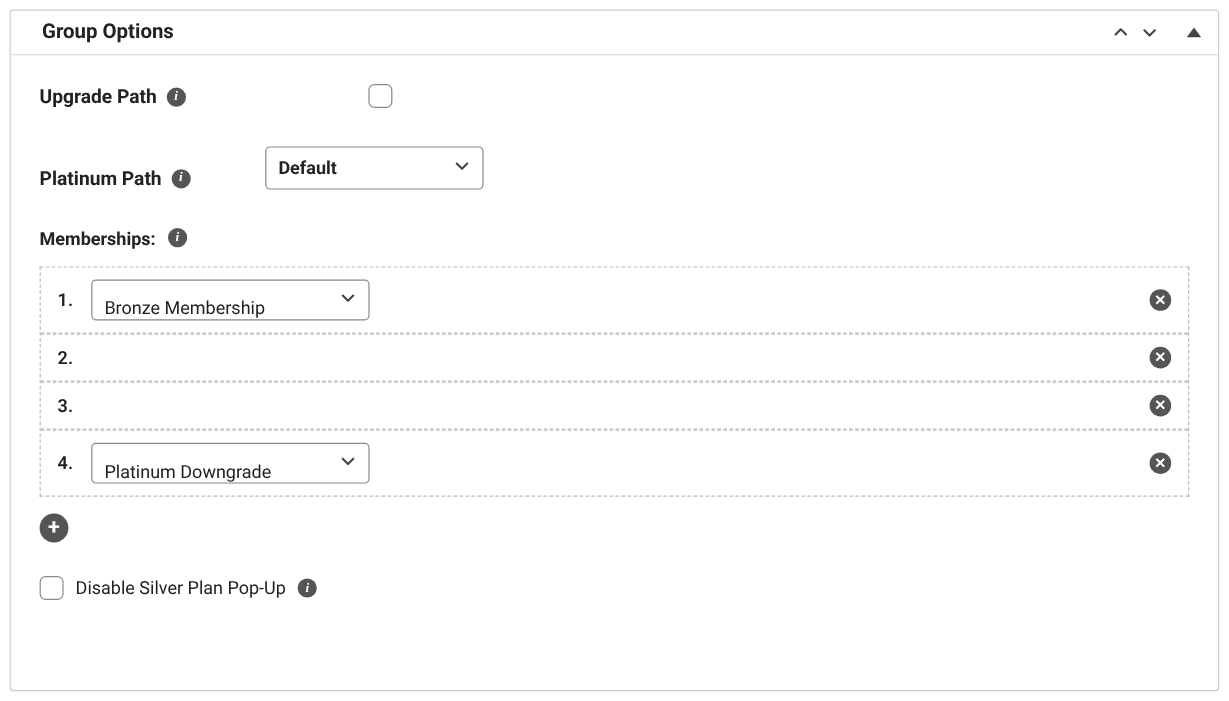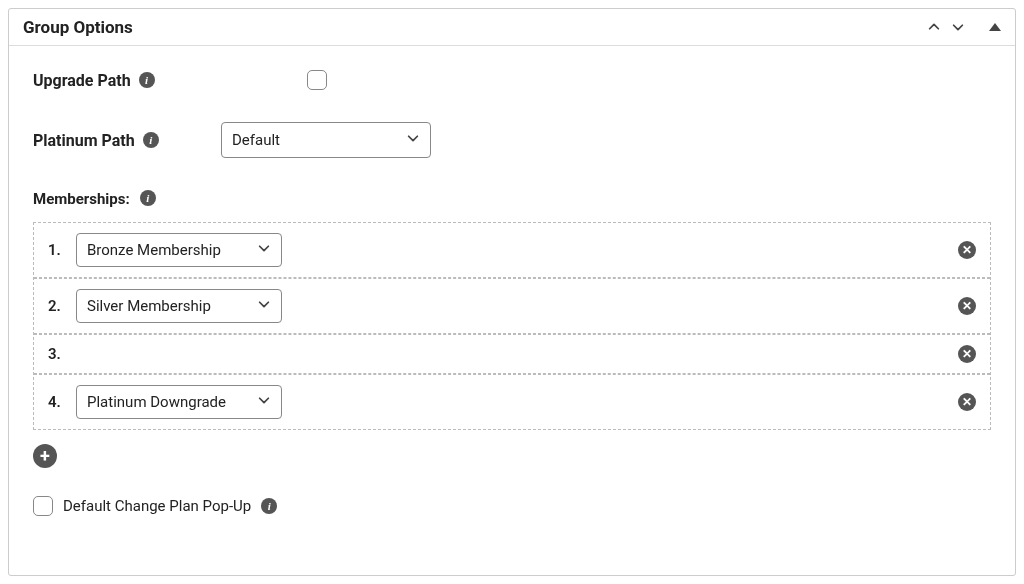--- a/index.html
+++ b/index.html
@@ -23,20 +23,21 @@
   .panel-header {
     display: flex;
     align-items: center;
     justify-content: space-between;
     padding: 8px 14px;
     border-bottom: 1px solid #ddd;
   }
   .panel-title {
     font-weight: 700;
     font-size: 17px;
+    margin-left: 12px;
   }
   .header-icons {
     display: flex;
     align-items: center;
     gap: 10px;
   }
   .chev {
     width: 14px; height: 14px;
     display: inline-block;
   }
@@ -45,21 +46,21 @@
     border-left: 6px solid transparent;
     border-right: 6px solid transparent;
     border-bottom: 8px solid #444;
     margin-left: 14px;
   }
   .panel-body {
     padding: 24px 24px 12px 24px;
   }
   .row {
     display: flex;
-    align-items: center;
+    align-items: flex-end;
     margin-bottom: 32px;
   }
   .lbl {
     font-weight: 700;
     font-size: 16px;
     display: flex;
     align-items: center;
     gap: 8px;
   }
   .info-icon {
@@ -124,22 +125,23 @@
     border-top: 1px dashed #bbb;
   }
   .memb-row:first-child { border-top: none; }
   .memb-row:last-child { border-bottom: none; }
   .memb-num {
     width: 28px;
     font-weight: 600;
     font-size: 15px;
   }
   .memb-row .select {
-    width: 206px;
+    width: 232px;
     height: 34px;
+    align-items: flex-end;
   }
   .memb-row .spacer { flex: 1; }
   .remove-icon {
     width: 18px; height: 18px;
     border-radius: 50%;
     background: #555;
     color: #fff;
     display: inline-flex;
     align-items: center;
     justify-content: center;
@@ -201,21 +203,21 @@
       <div class="checkbox-col">
         <div class="checkbox"></div>
       </div>
     </div>
 
     <div class="row">
       <div class="lbl label-col">
         <span>Platinum Path</span>
         <span class="info-icon">i</span>
       </div>
-      <div class="select" style="width:210px; margin-left:24px;">
+      <div class="select" style="width:182px; margin-left:24px;font-weight:bold;">
         <span>Default</span>
         <span class="caret">
           <svg class="caret-svg" viewBox="0 0 16 16">
               <path d="M3 6 L8 11 L13 6"></path>
             </svg>
         </span>
       </div>
     </div>
 
     <div class="memb-section-label">
@@ -234,28 +236,20 @@
                 <path d="M3 6 L8 11 L13 6"></path>
               </svg>
           </span>
         </div>
         <span class="spacer"></span>
         <span class="remove-icon">✕</span>
       </div>
 
       <div class="memb-row">
         <span class="memb-num">2.</span>
-        <div class="select">
-          <span>Silver Membership</span>
-          <span class="caret">
-            <svg class="caret-svg" viewBox="0 0 16 16">
-                <path d="M3 6 L8 11 L13 6"></path>
-              </svg>
-          </span>
-        </div>
         <span class="spacer"></span>
         <span class="remove-icon">✕</span>
       </div>
 
       <div class="memb-row">
         <span class="memb-num">3.</span>
         <span class="spacer"></span>
         <span class="remove-icon">✕</span>
       </div>
 
@@ -272,19 +266,19 @@
         <span class="spacer"></span>
         <span class="remove-icon">✕</span>
       </div>
 
     </div>
 
     <div class="add-icon">+</div>
 
     <div class="footer-row">
       <div class="checkbox"></div>
-      <span>Default Change Plan Pop-Up</span>
+      <span>Disable Silver Plan Pop-Up</span>
       <span class="info-icon">i</span>
     </div>
 
   </div>
 
 </div>
 
 </body></html>

